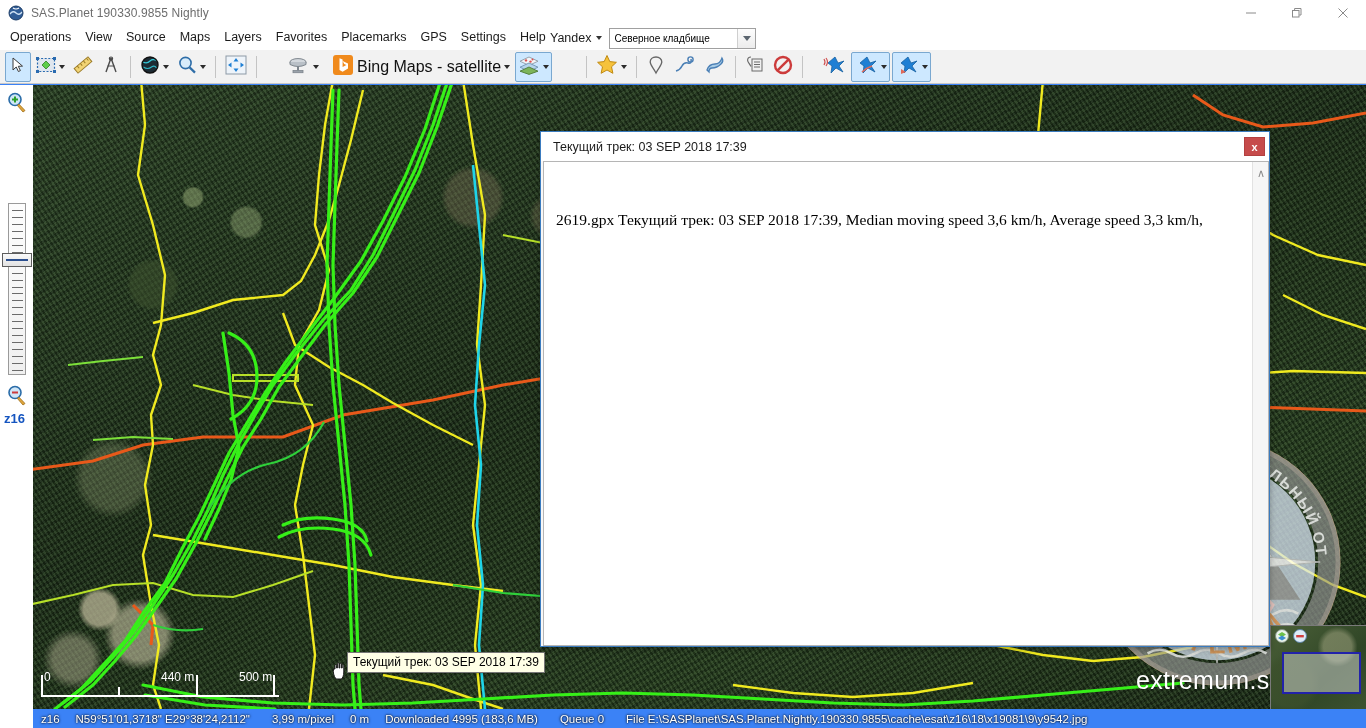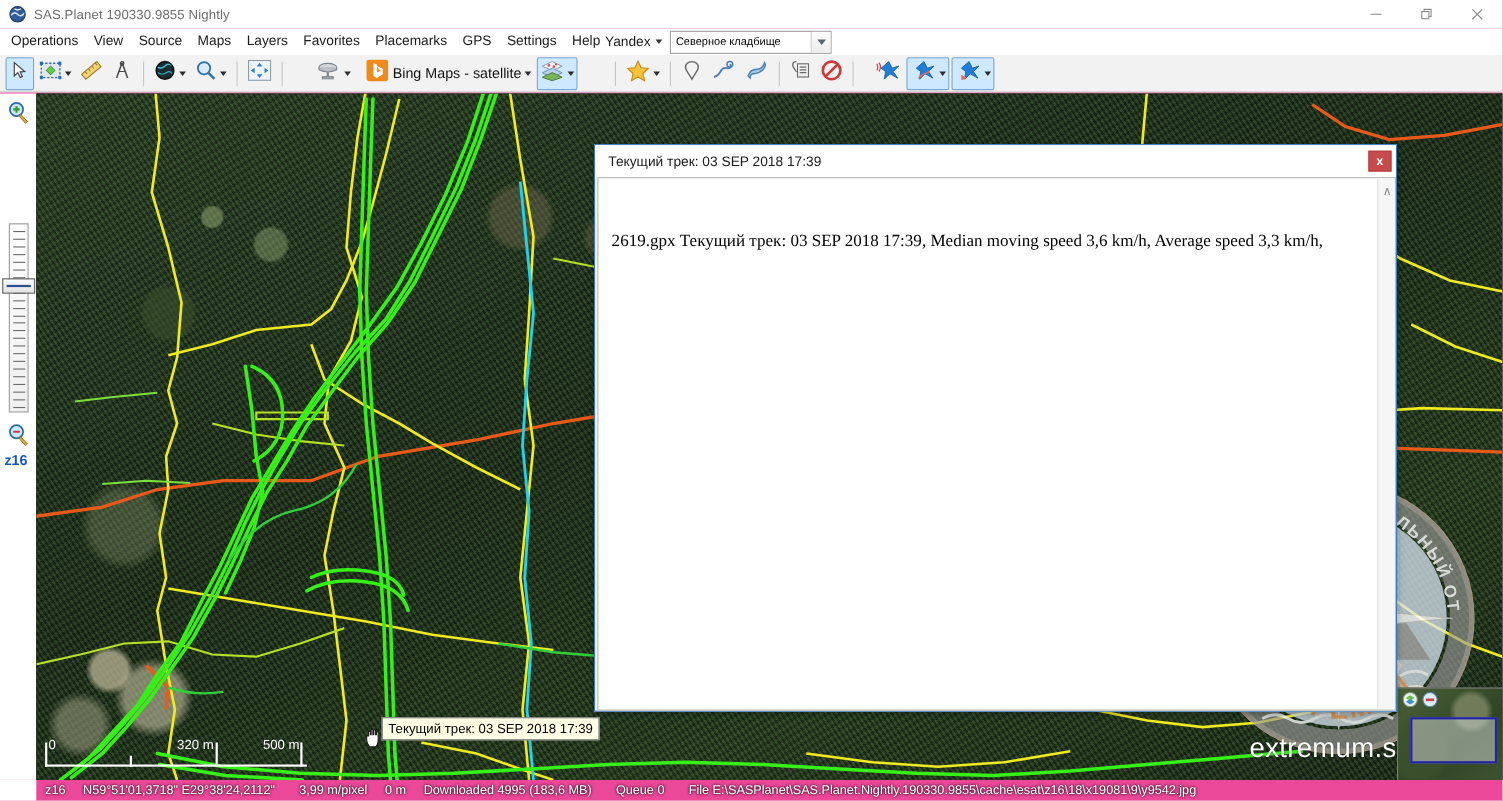--- a/index.html
+++ b/index.html
@@ -7,21 +7,21 @@
   html, body {
     margin: 0; padding: 0;
     width: 1366px; height: 728px;
     overflow: hidden;
     font-family: "Liberation Sans", sans-serif;
     background: #ffffff;
   }
   #app {
     position: relative;
     width: 1366px; height: 728px;
-    background: #ec4899;
+    background: #3b82f6;
   }
 
   
   .titlebar {
     position: absolute; left: 0; top: 0; width: 1366px; height: 26px;
     background: #ffffff;
     display: flex; align-items: center;
   }
   .titlebar .app-icon {
     width: 16px; height: 16px; margin-left: 8px; margin-right: 7px;
@@ -116,21 +116,21 @@
     width: 1px; height: 22px; background: #c4c4c4; margin: 0 5px;
   }
   .caret-sm {
     width: 0; height: 0;
     border-left: 3.5px solid transparent;
     border-right: 3.5px solid transparent;
     border-top: 4.5px solid #2b2b2b;
     margin-left: 3px;
   }
   .tb-label {
-    font-size: 13px; color: #111; white-space: nowrap;
+    font-size: 16px; color: #111; white-space: nowrap;
     margin-left: 4px;
   }
 
   
   .maparea {
     position: absolute; left: 33px; top: 85px;
     width: 1333px; height: 624px;
     overflow: hidden;
     background: #20351c;
   }
@@ -735,21 +735,21 @@
       </g>
     </svg>
 
     <div class="scalebar">
       <div class="line"></div>
       <div class="tick" style="left:0px; height:22px"></div>
       <div class="tick" style="left:77px; height:10px"></div>
       <div class="tick" style="left:155px; height:22px"></div>
       <div class="tick" style="left:232px; height:22px"></div>
       <div class="lbl" style="left:3px">0</div>
-      <div class="lbl" style="left:120px">320 m</div>
+      <div class="lbl" style="left:120px">440 m</div>
       <div class="lbl" style="left:198px">500 m</div>
     </div>
 
     <span class="cursor-hand">
       <svg width="18" height="24" viewBox="0 0 18 24">
         <path d="M5 22 C2.5 19 2 15 2.5 12 L4 12 L4 8.4 C4 7.4 5.6 7.4 5.6 8.4 L5.6 11 L6.4 11 L6.4 6.6 C6.4 5.6 8 5.6 8 6.6 L8 11 L8.8 11 L8.8 7 C8.8 6 10.4 6 10.4 7 L10.4 11 L11.2 11 L11.2 8.6 C11.2 7.6 12.8 7.6 12.8 8.6 L12.8 15 C12.8 18.6 11.6 21 10.4 22 Z" fill="#ffffff" stroke="#1b1b1b" stroke-width="1"></path>
       </svg>
     </span>
 
     <div class="map-tooltip">Текущий трек: 03 SEP 2018 17:39</div>

